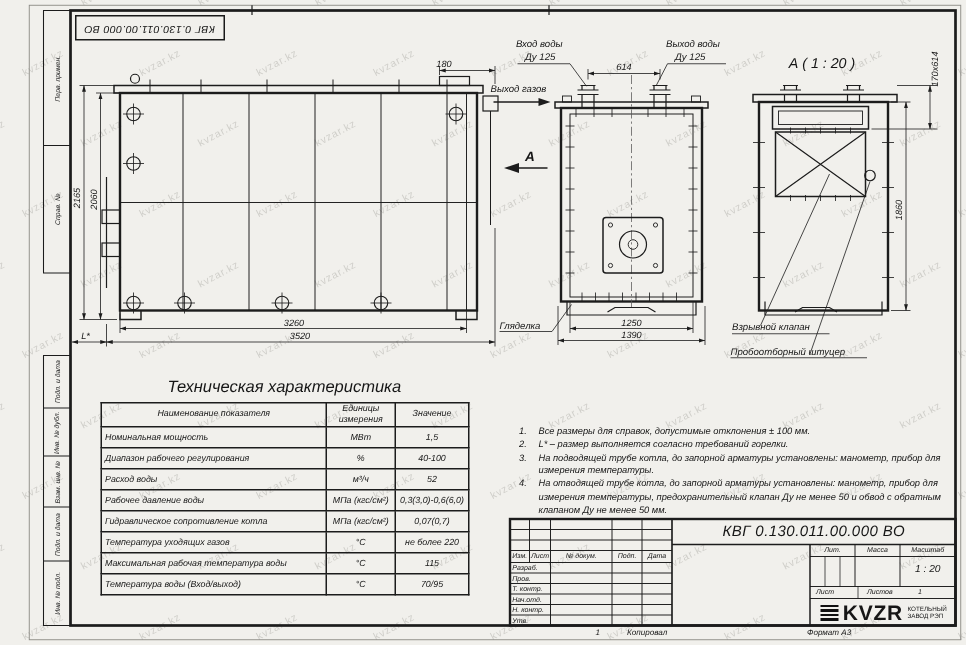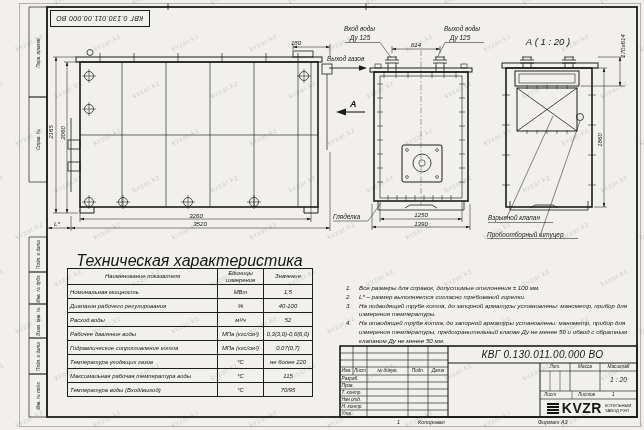--- a/index.html
+++ b/index.html
@@ -9,21 +9,21 @@
            transform:rotate(-28deg);letter-spacing:.6px;white-space:nowrap;pointer-events:none}
   svg{position:absolute;left:0;top:0}
   svg text{font-family:"Liberation Sans",sans-serif;font-style:italic;fill:#161616}
   .st{font-size:6.1px}.st2{font-size:6.4px}.big{font-size:9.5px}.sec{font-size:9px;font-weight:bold}
   .abs{position:absolute}
   .stamp{left:50px;top:10px;width:98px;height:15px;border:1px solid #1a1a1a;
          display:flex;align-items:center;justify-content:center}
   .stamp span{transform:rotate(180deg);font-size:7px;letter-spacing:.3px;white-space:nowrap}
   .mlab{left:29px;width:18px;display:flex;align-items:center;justify-content:center;overflow:hidden}
   .mlab span{transform:rotate(-90deg);font-size:4.6px;white-space:nowrap;color:#222}
-  .ttitle{left:67px;top:252px;width:245px;text-align:center;font-size:16px}
+  .ttitle{left:67px;top:252px;width:245px;text-align:center;font-size:11px}
   .ttab{position:absolute;left:67px;top:268px;width:245px;border-collapse:collapse;
         table-layout:fixed;font-size:5.9px;font-style:italic}
   .ttab td,.ttab th{border:.8px solid #1c1c1c;padding:0 2px;height:13px;font-weight:normal;
         overflow:hidden;white-space:nowrap}
   .ttab th{height:15px;text-align:center;white-space:normal;line-height:1.15}
   .cname{text-align:left}.cmid{text-align:center}
   .notes{left:346px;top:284px;width:290px;font-size:6.2px;line-height:1.42}
   .note{display:flex}.nnum{width:13px;flex:none}.ntext{flex:1}
   .tbt{position:absolute;font-size:4.7px;line-height:1;white-space:nowrap}
   .ctr{text-align:center}

